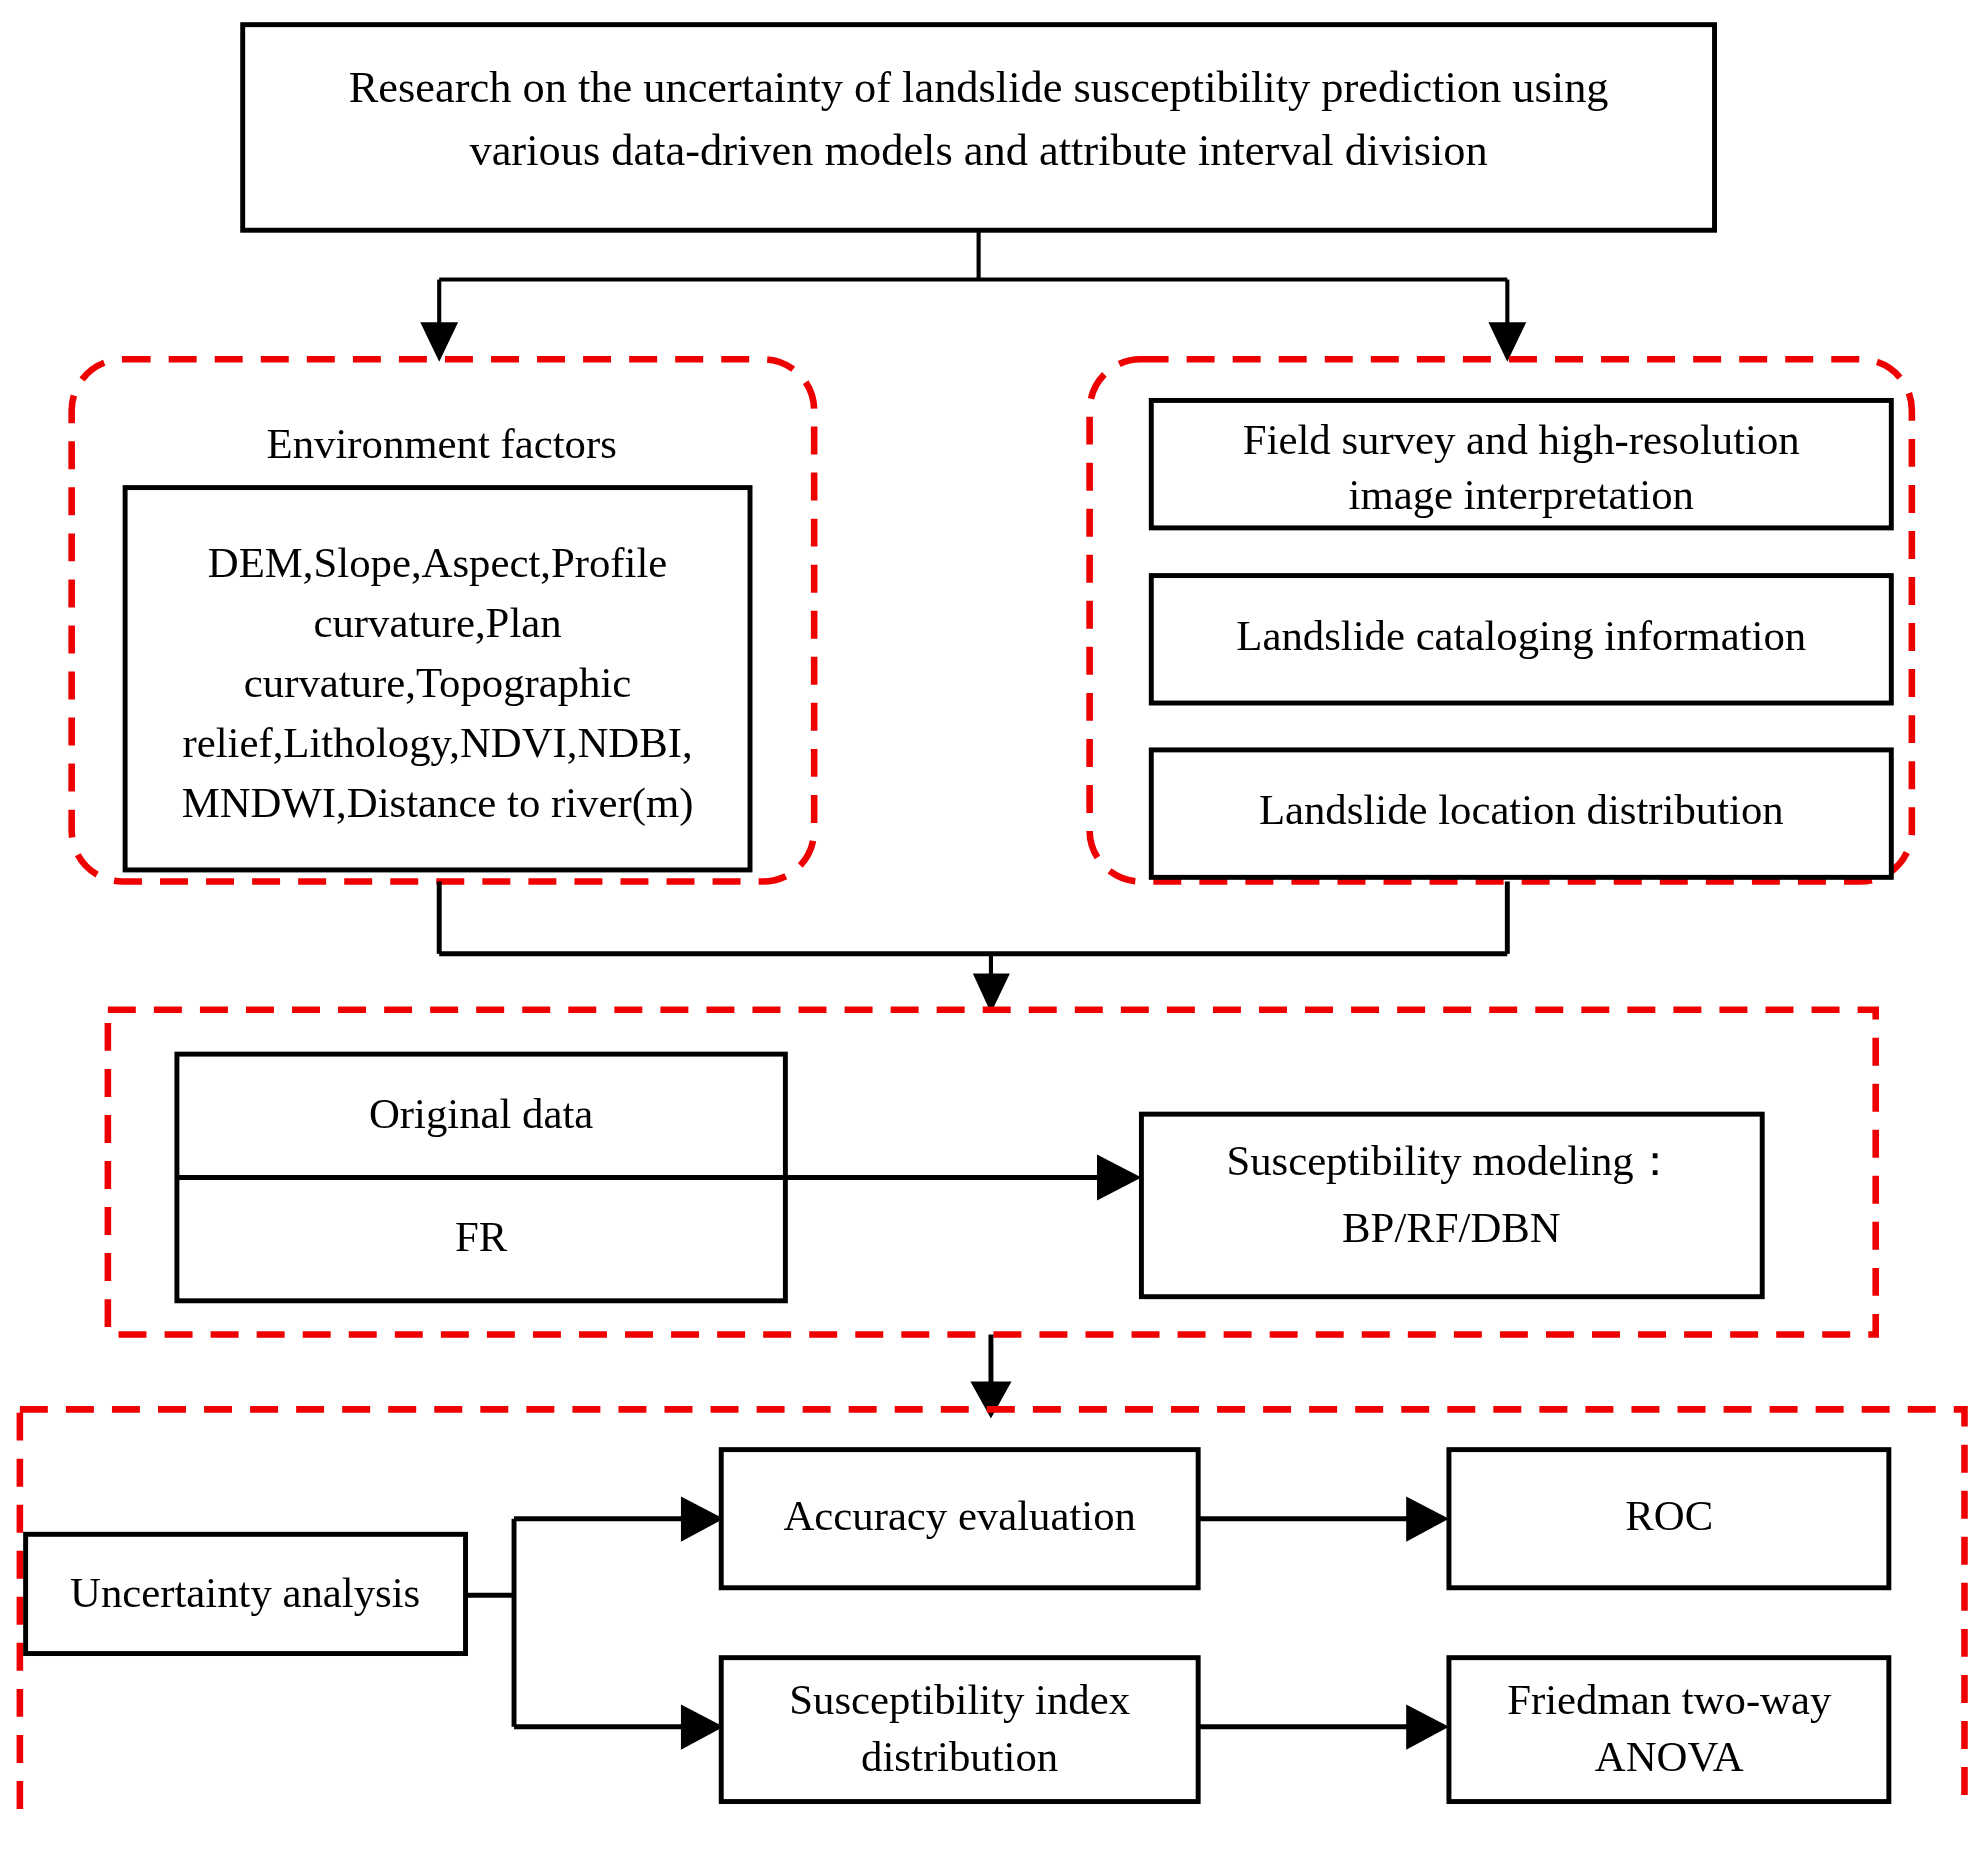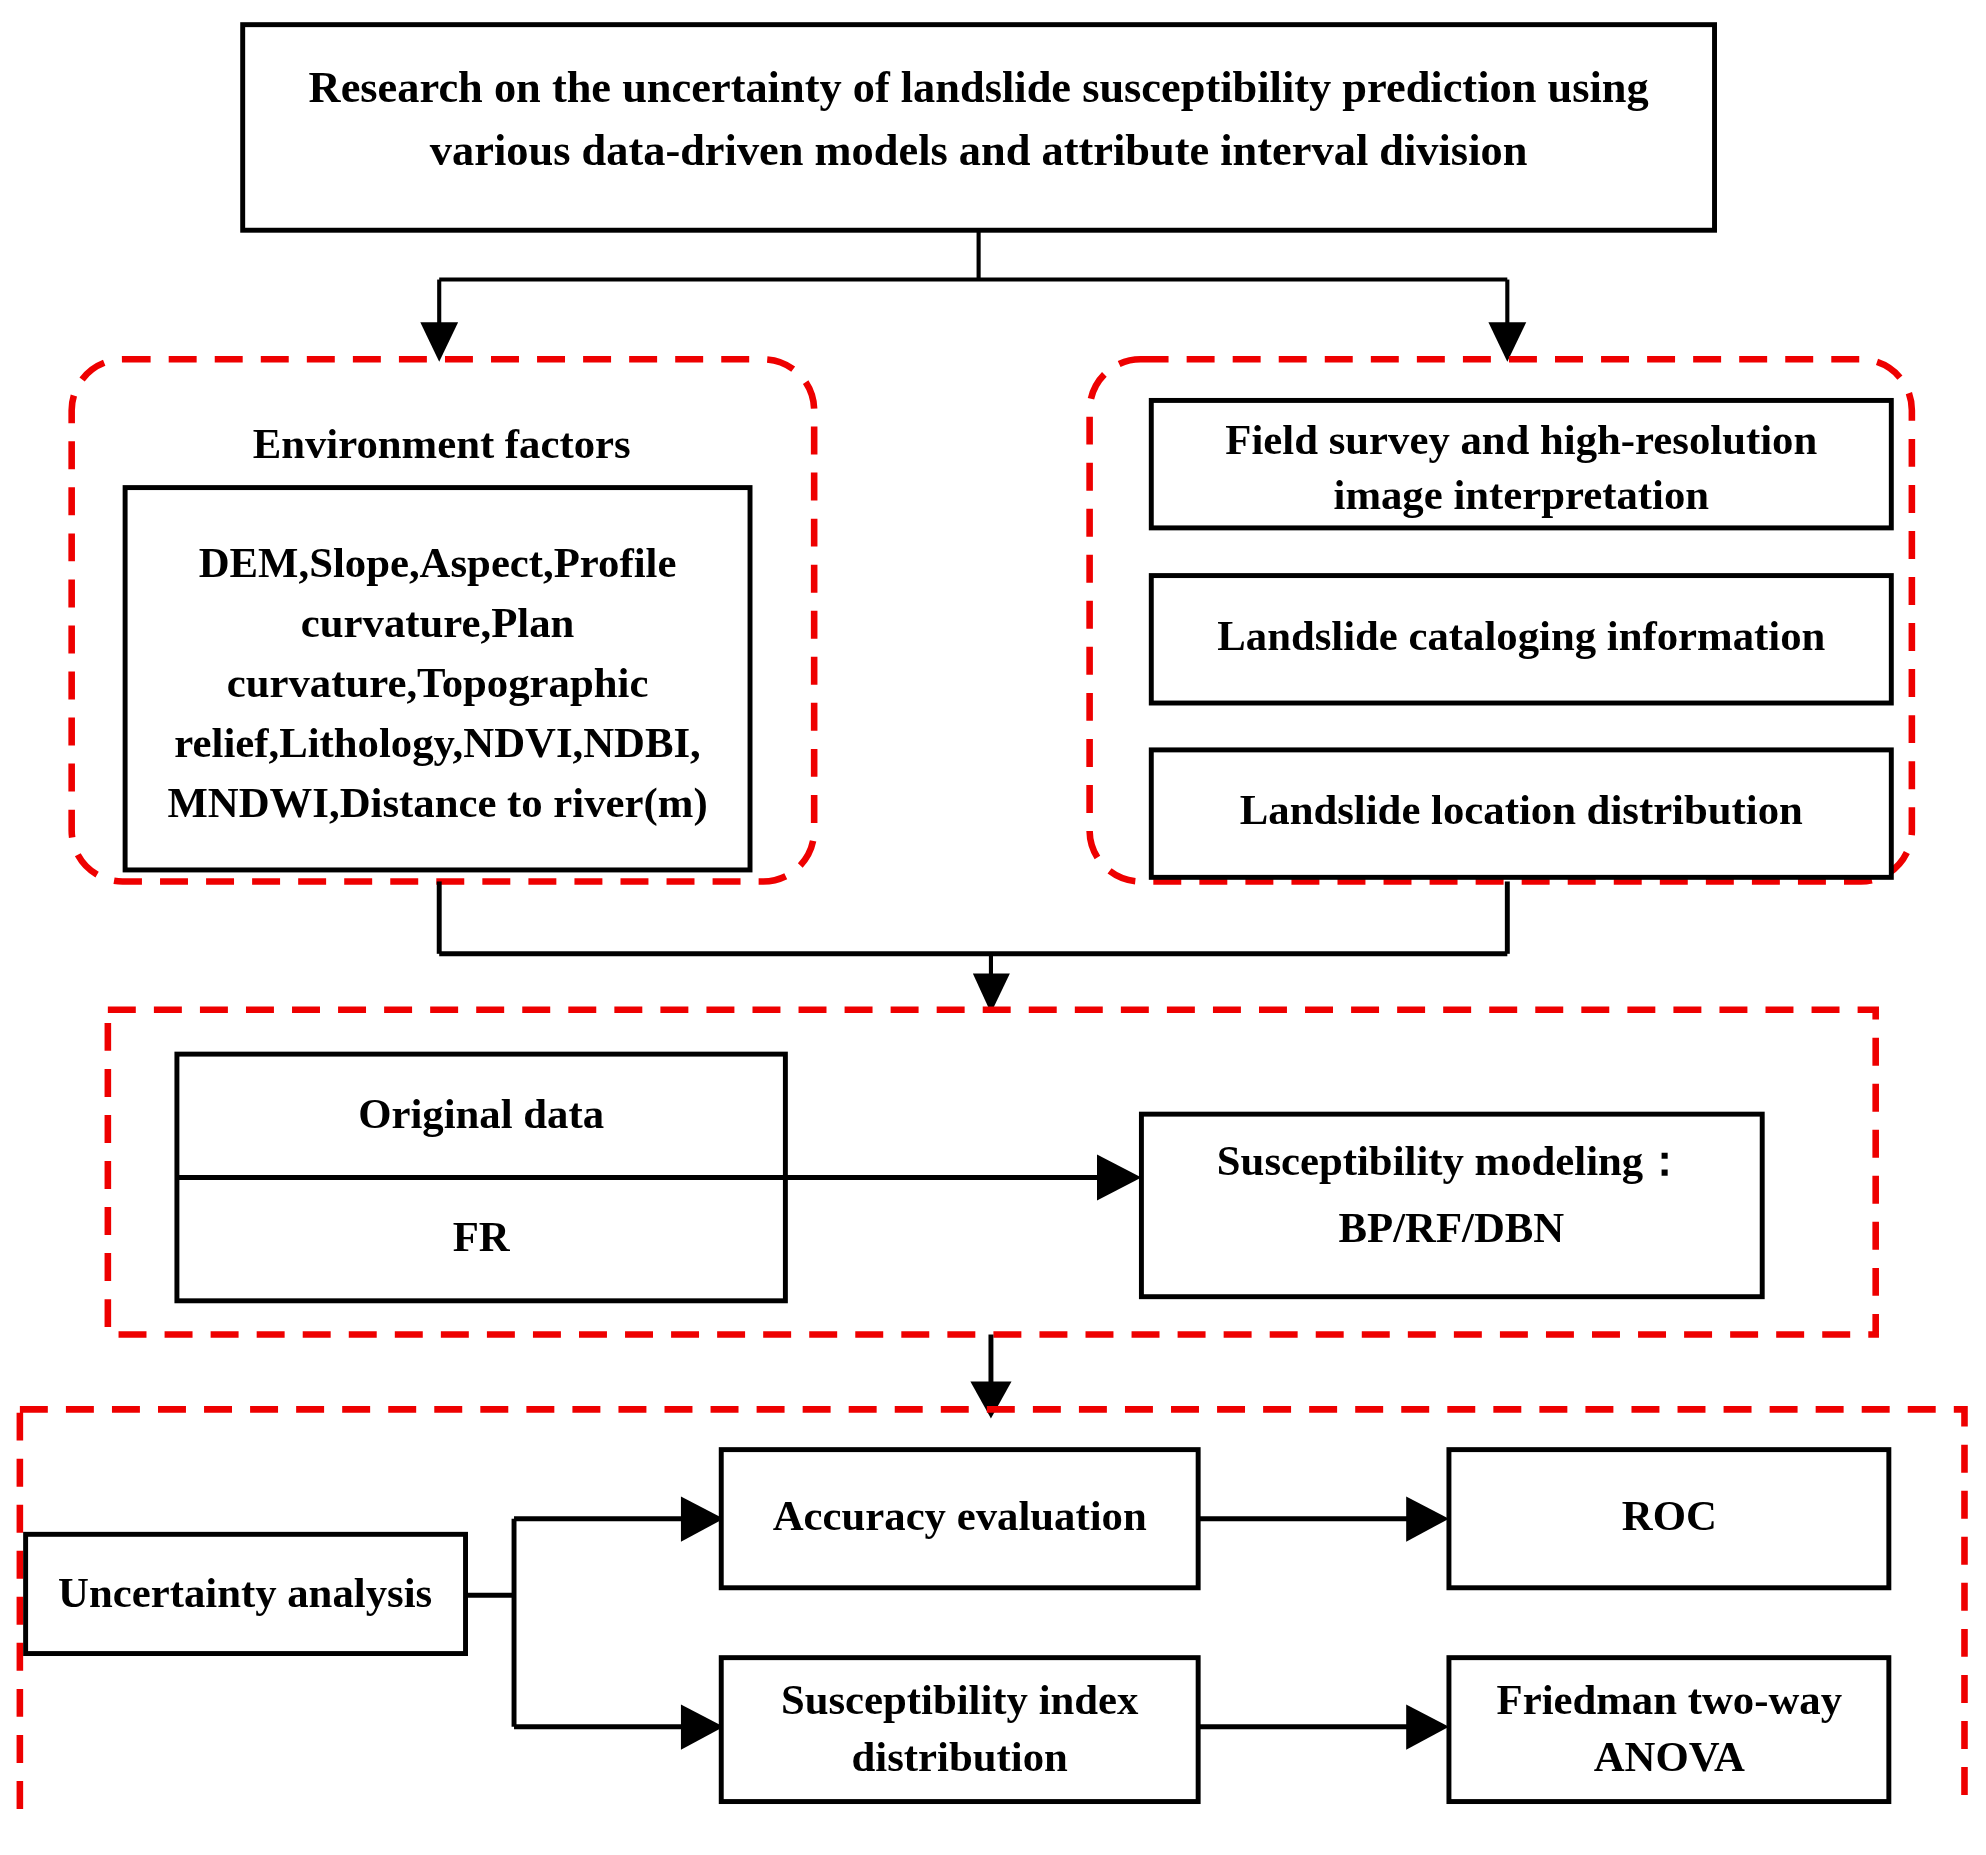--- a/index.html
+++ b/index.html
@@ -9,21 +9,20 @@
   }
   body {
     font-family: "Liberation Serif", "DejaVu Serif", serif;
   }
   #flow-root {
     position: relative;
     width: 1986px;
     height: 1811px;
     background: #ffffff;
     overflow: hidden;
-    font-weight: bold;
   }
   svg.flow-svg {
     position: absolute;
     left: 0;
     top: 0;
     width: 1986px;
     height: 1855px;
   }
   .solid-box {
     fill: #ffffff;

